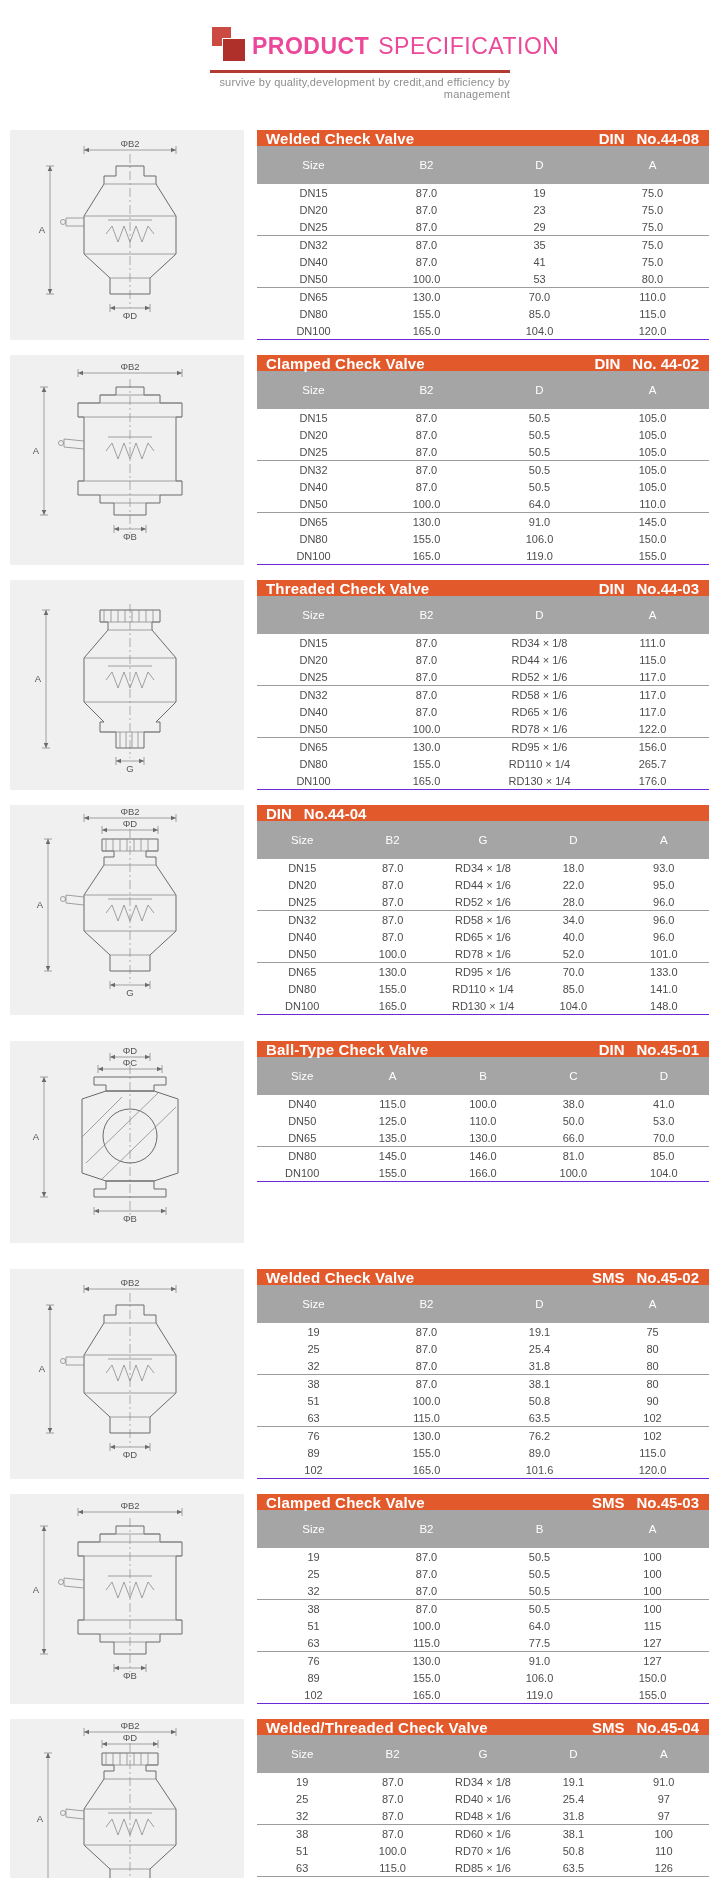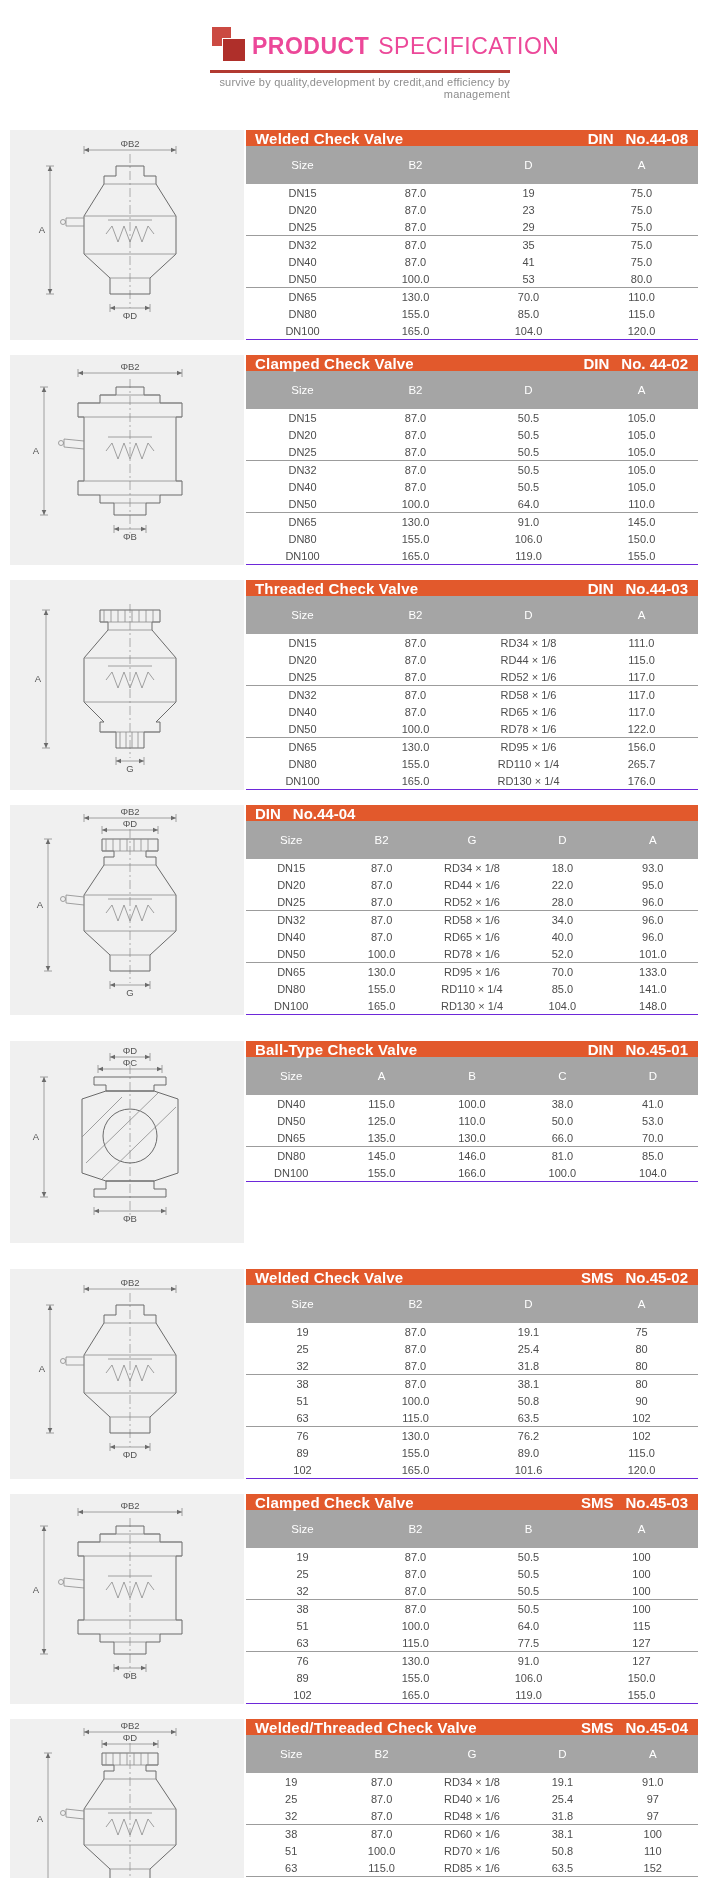--- a/index.html
+++ b/index.html
@@ -12,21 +12,21 @@
   .logo .sq2{position:absolute;left:12px;top:12px;width:22px;height:22px;background:#AF2F2A;border-left:1px solid #fff;border-top:1px solid #fff;}
   .title{font-size:23px;color:#ec4899;letter-spacing:.5px;white-space:nowrap;}
   .title .t1{font-weight:bold;margin-right:9px;}
   .title .t2{font-weight:normal;}
   .underline{height:3px;background:#B23A31;margin-top:4px;}
   .tagline{font-size:11px;color:#8d8d8d;text-align:right;margin-top:3px;letter-spacing:.2px;}
   
   #sections{padding-left:10px;}
   section.specrow{display:flex;align-items:stretch;margin-bottom:15px;}
   #sections section:nth-of-type(5){margin-top:26px;margin-bottom:26px;}
-  .diagram{width:234px;flex:0 0 234px;background:#F0F0F0;margin-right:2px;min-height:202px;display:flex;align-items:flex-start;justify-content:center;}
+  .diagram{width:234px;flex:0 0 234px;background:#F0F0F0;margin-right:13px;min-height:202px;display:flex;align-items:flex-start;justify-content:center;}
   .twrap{width:452px;flex:0 0 452px;}
   .tbar{background:#E2592C;color:#fff;display:flex;align-items:center;height:16px;padding:0 10px 0 9px;font-size:15px;}
   .tname{flex:1;font-weight:bold;letter-spacing:.2px;}
   .tstd{margin-right:12px;font-weight:bold;}
   .tcode{font-weight:bold;}
   table.spec{width:100%;border-collapse:collapse;table-layout:fixed;}
   table.spec th{background:#A5A5A5;color:#fff;font-weight:normal;font-size:11.5px;height:38px;padding:0;}
   table.spec td{text-align:center;font-size:11px;color:#4d4d4d;height:17px;padding:0;white-space:nowrap;}
   tr.sep td{border-bottom:1px solid #9c9c9c;}
   tr.last td{border-bottom:1px solid #6d28d9;}
@@ -972,21 +972,21 @@
                 <td>100.0</td>
                 <td>RD70 × 1/6</td>
                 <td>50.8</td>
                 <td>110</td>
               </tr>
               <tr class="sep">
                 <td>63</td>
                 <td>115.0</td>
                 <td>RD85 × 1/6</td>
                 <td>63.5</td>
-                <td>152</td>
+                <td>126</td>
               </tr>
               <tr>
                 <td>76</td>
                 <td>130.0</td>
                 <td>RD98 × 1/1</td>
                 <td>76.2</td>
                 <td>127</td>
               </tr>
               <tr>
                 <td>89</td>

